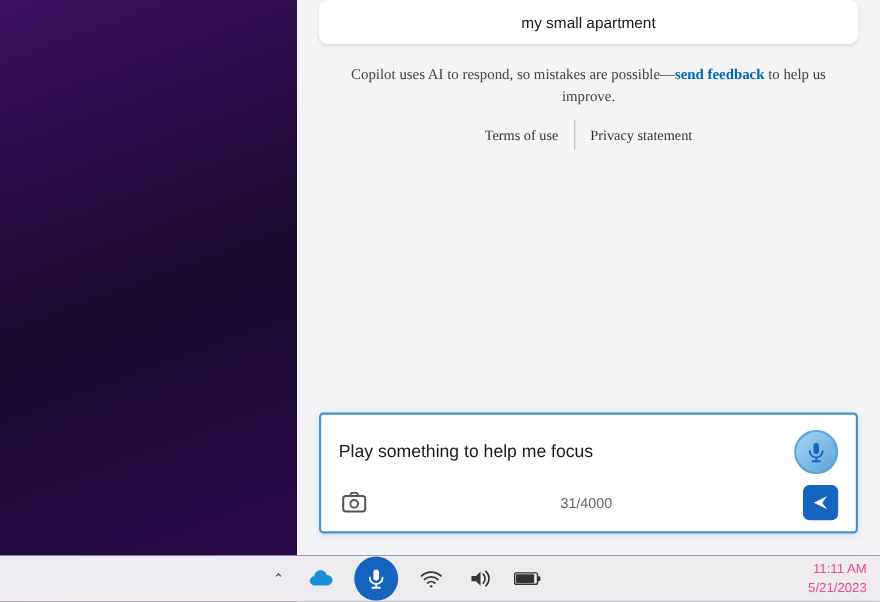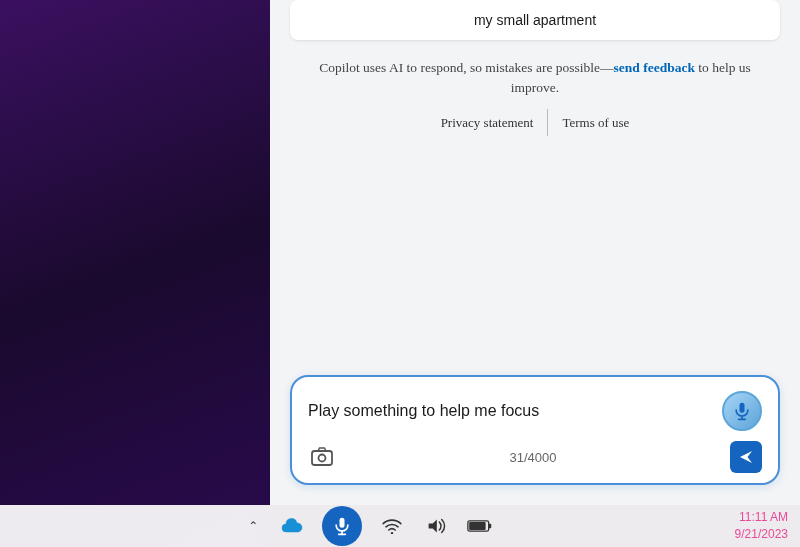--- a/index.html
+++ b/index.html
@@ -90,21 +90,21 @@
     .spacer {
       flex: 1;
     }
 
     
     .input-box {
       margin: 10px 28px 20px;
       width: calc(100% - 40px);
       background: white;
       border: 2px solid #4a90d9;
-      border-radius: 18px;
+      border-radius: 4px;
       padding: 14px 16px 10px;
       box-shadow: 0 2px 8px rgba(74,144,217,0.2);
     }
 
     .input-text-row {
       display: flex;
       align-items: center;
       justify-content: space-between;
     }
 
@@ -234,22 +234,22 @@
 
   <div class="chat-bubble-top">
     <span>my small apartment</span>
   </div>
 
   <div class="disclaimer-area">
     <div>
       <span>Copilot uses AI to respond, so mistakes are possible—</span><a class="send-feedback">send feedback</a><span> to help us improve.</span>
     </div>
     <div class="links-row">
+      <a>Terms of use</a>
       <a>Privacy statement</a>
-      <a>Terms of use</a>
     </div>
   </div>
 
   <div class="spacer"></div>
 
   <div class="input-box">
     <div class="input-text-row">
       <span class="input-text">Play something to help me focus</span>
       <div class="mic-button">
         <svg viewBox="0 0 24 24" fill="none" xmlns="http://www.w3.org/2000/svg">
@@ -317,15 +317,15 @@
     <div class="taskbar-icon">
       <svg width="26" height="14" viewBox="0 0 30 16" fill="none" xmlns="http://www.w3.org/2000/svg">
         <rect x="1" y="2" width="24" height="12" rx="2" stroke="#333" stroke-width="1.5" fill="none"></rect>
         <rect x="25" y="5.5" width="3" height="5" rx="1" fill="#333"></rect>
         <rect x="2.5" y="3.5" width="19" height="9" rx="1" fill="#333"></rect>
       </svg>
     </div>
   </div>
   <div class="taskbar-time">
     <div>11:11 AM</div>
-    <div>9/21/2023</div>
+    <div>5/21/2023</div>
   </div>
 </div>
 
 </body></html>

